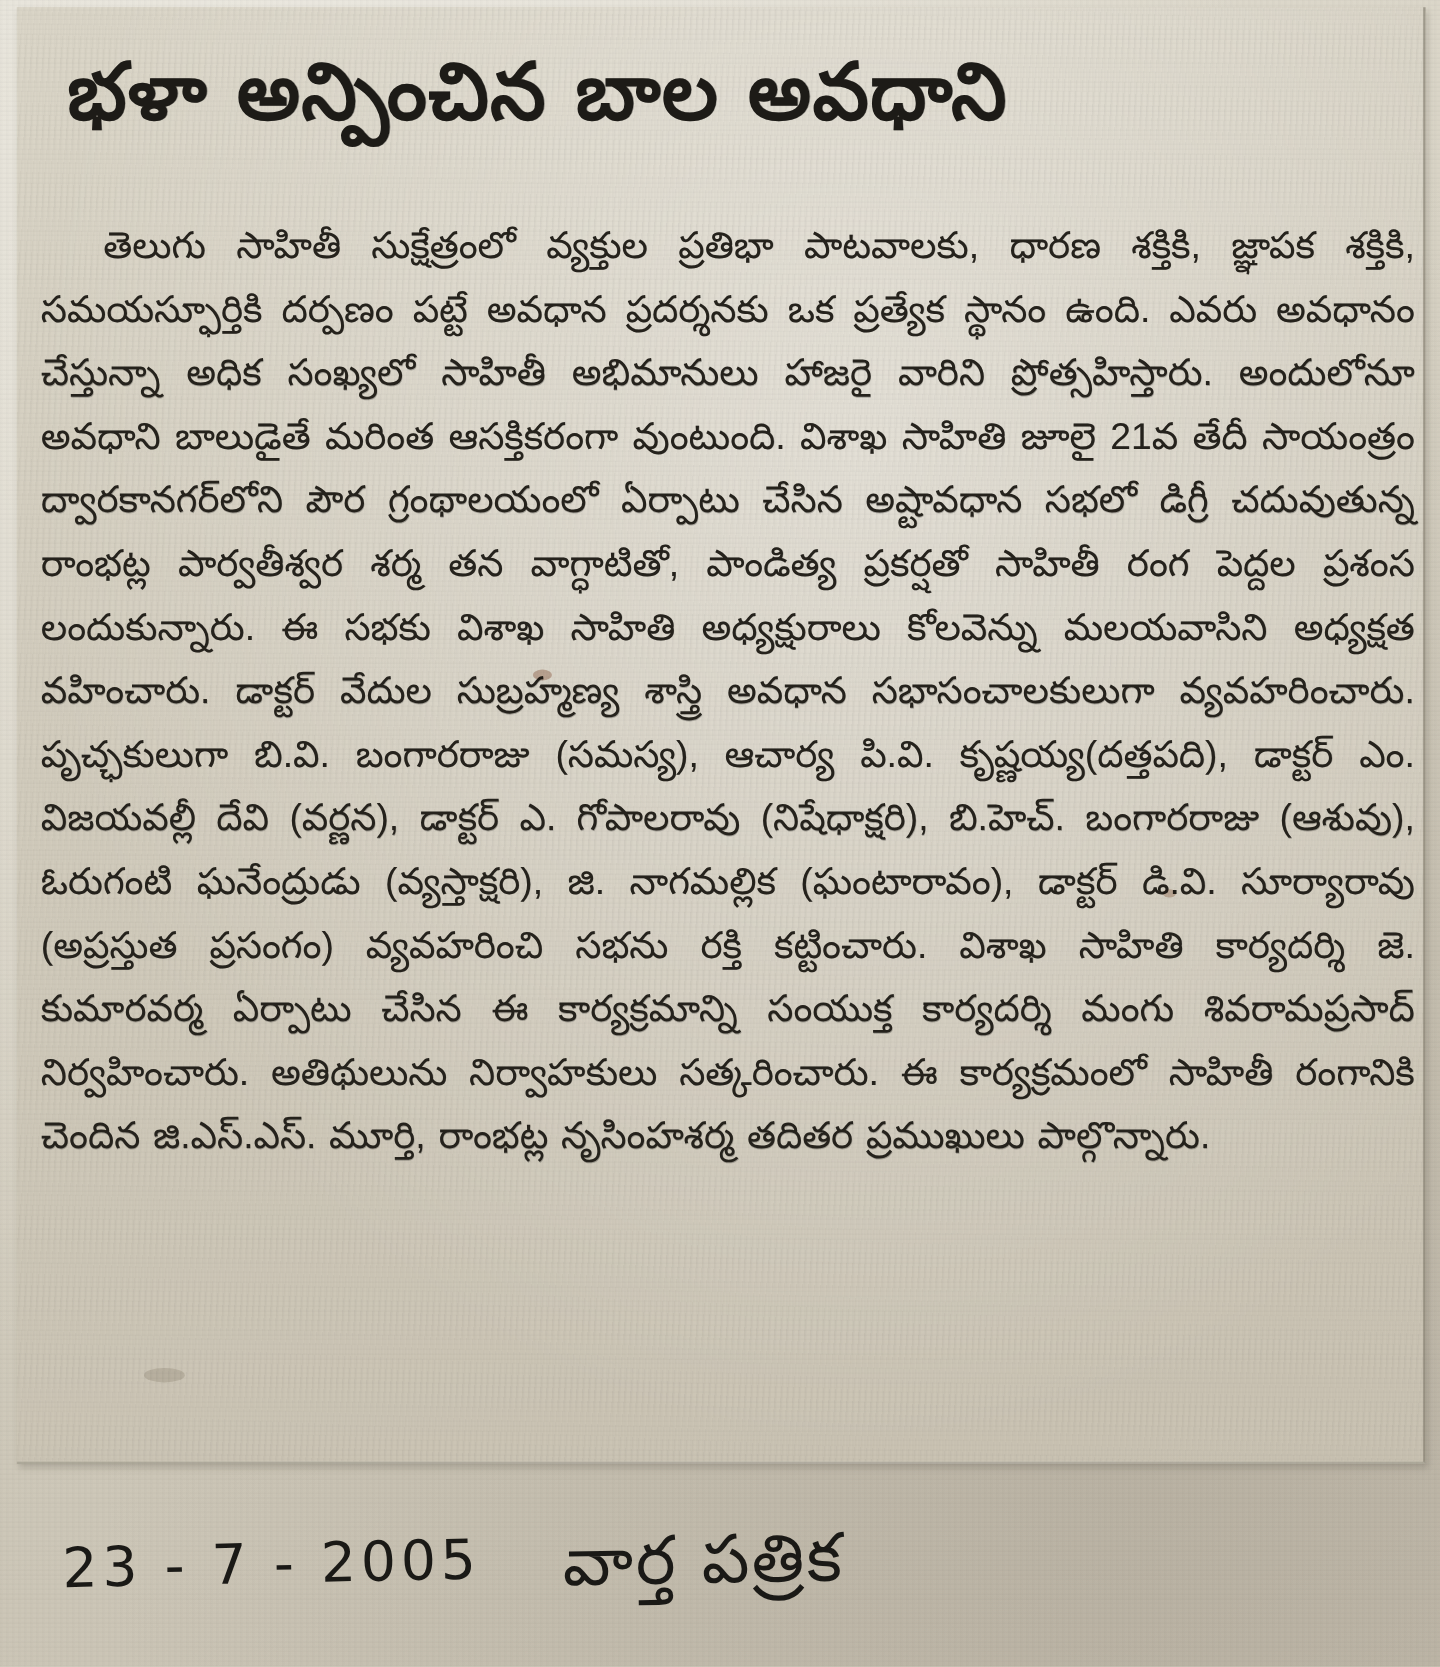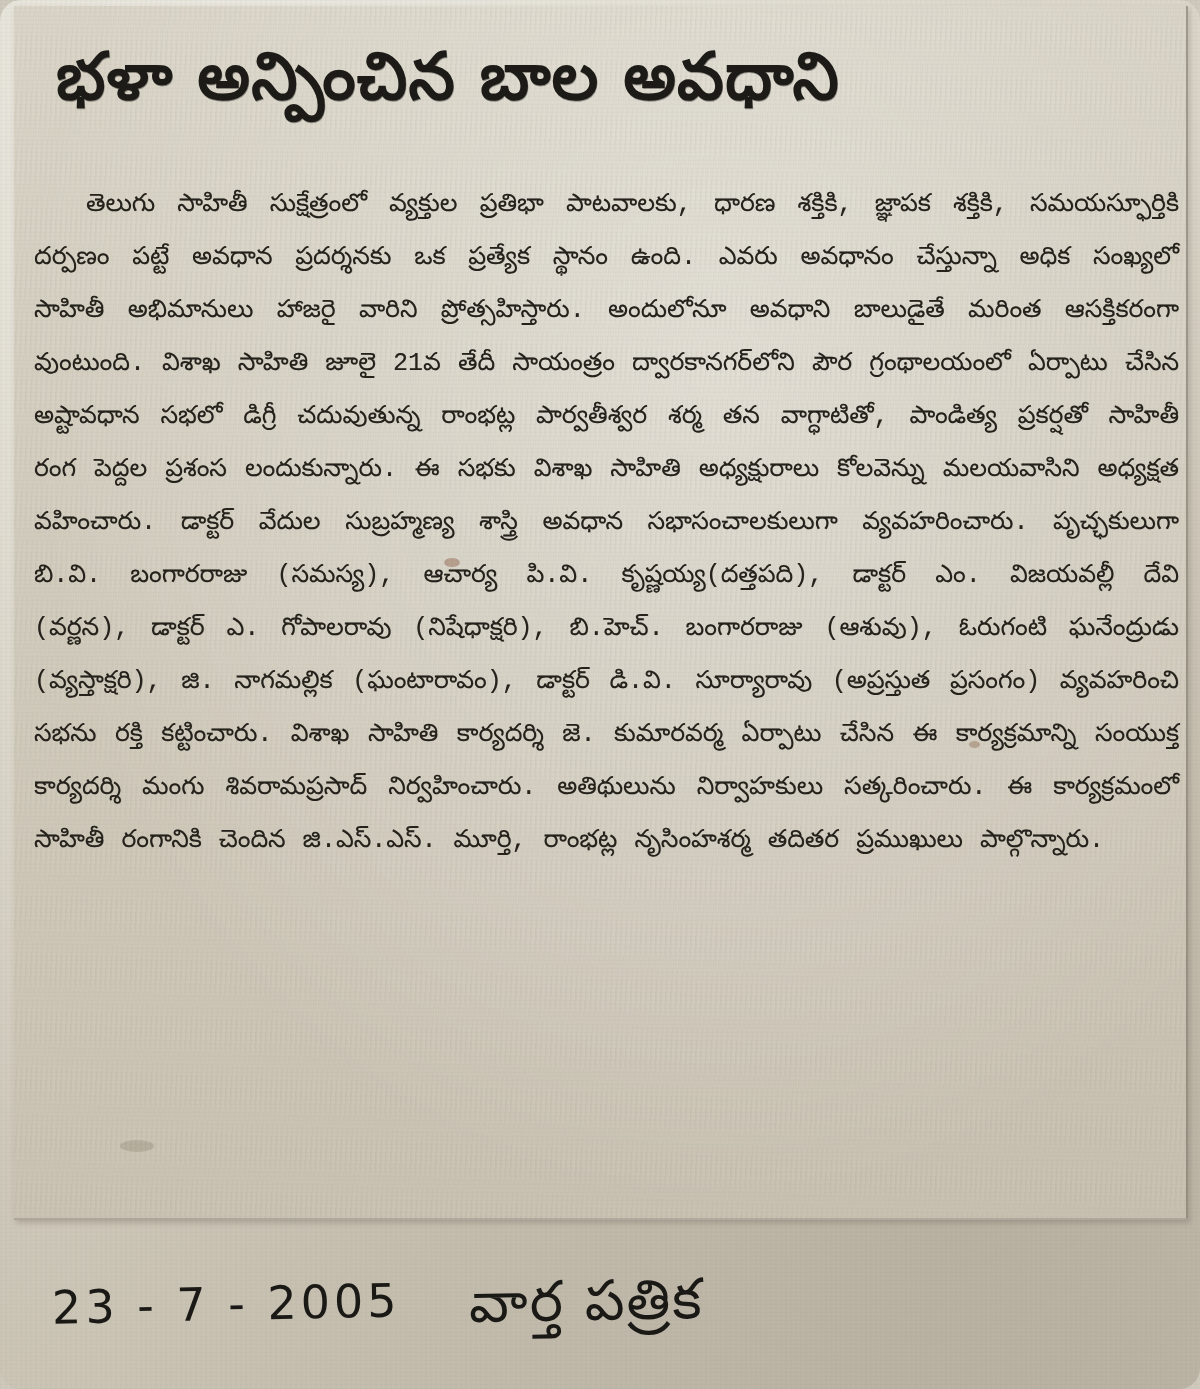--- a/index.html
+++ b/index.html
@@ -16,21 +16,20 @@
 
   
   .scan {
     position: relative;
     width: 1200px;
     height: 1389px;
     background:
       radial-gradient(ellipse at 25% 15%, rgba(255,255,255,0.38), rgba(255,255,255,0) 60%),
       radial-gradient(ellipse at 80% 85%, rgba(120,110,95,0.20), rgba(255,255,255,0) 65%),
       linear-gradient(160deg, #e2ded2 0%, #d8d3c5 35%, #cdc7b8 70%, #c6bfb0 100%);
-    border-radius: 21px;
   }
   .scan::after {
     
     content: "";
     position: absolute;
     inset: 0;
     pointer-events: none;
     background-image:
       repeating-linear-gradient(0deg, rgba(0,0,0,0.035) 0px, rgba(0,0,0,0) 2px, rgba(0,0,0,0) 4px),
       repeating-linear-gradient(90deg, rgba(0,0,0,0.03) 0px, rgba(0,0,0,0) 3px, rgba(0,0,0,0) 5px);
@@ -79,22 +78,22 @@
     text-shadow: 0.5px 0.5px 0 rgba(0,0,0,0.35);
     white-space: nowrap;
   }
 
   
   .body-copy {
     position: absolute;
     left: 20px;
     top: 172px;
     width: 1145px;
-    font-family: Liberation Mono, monospace;
-    font-size: 25px;
+    font-family: Liberation Sans, sans-serif;
+    font-size: 31px;
     line-height: 53px;
     color: #25221c;
     text-align: justify;
     text-indent: 52px;
     word-spacing: 2px;
     text-shadow: 0.3px 0.3px 0 rgba(0,0,0,0.25);
   }
 
   
   .footer-note {

